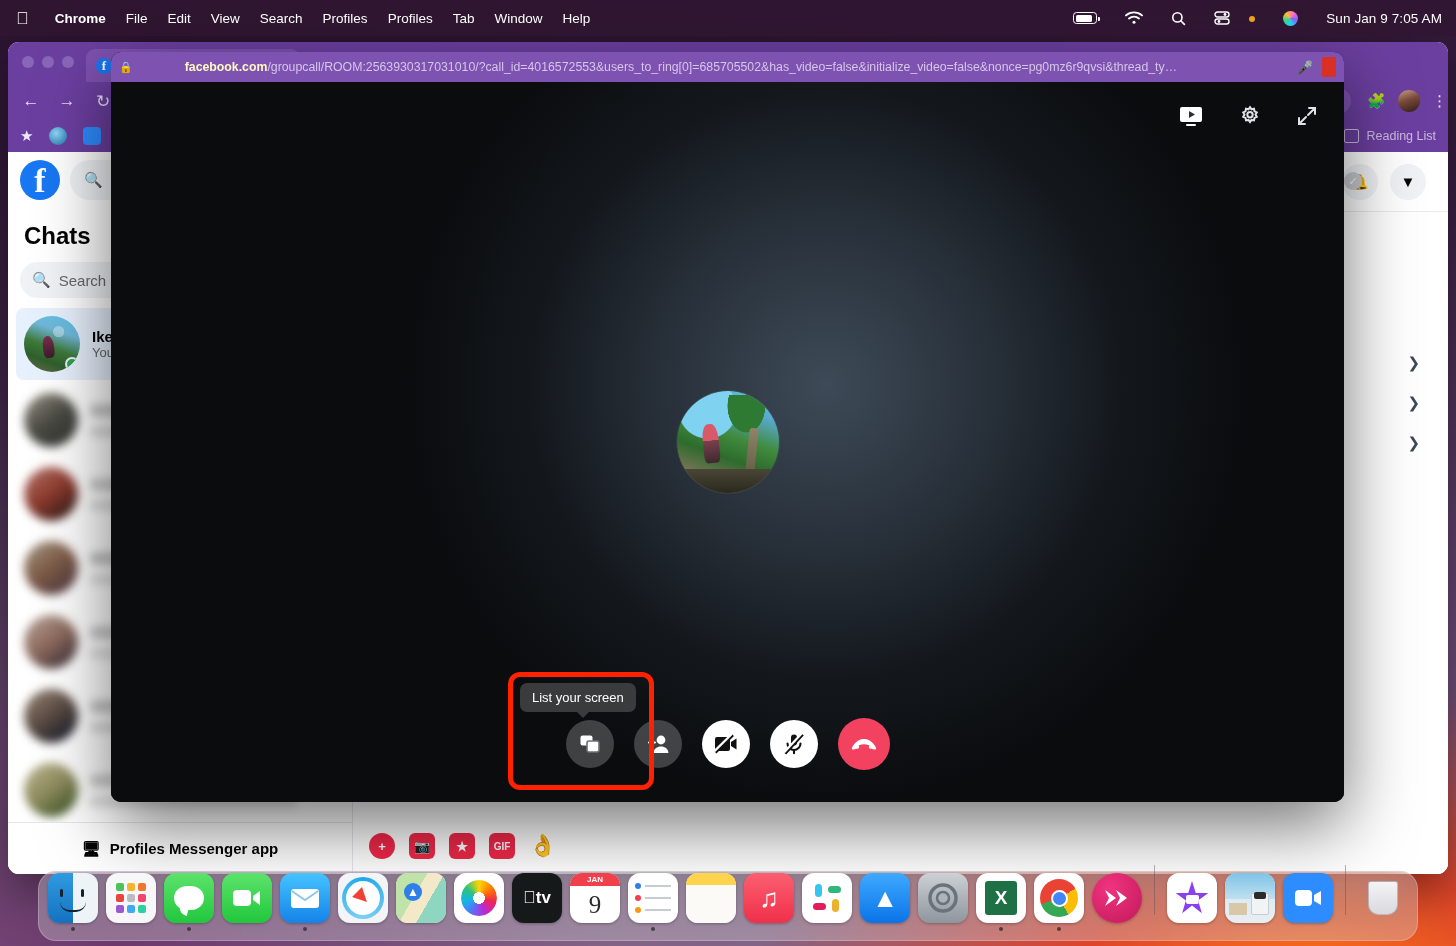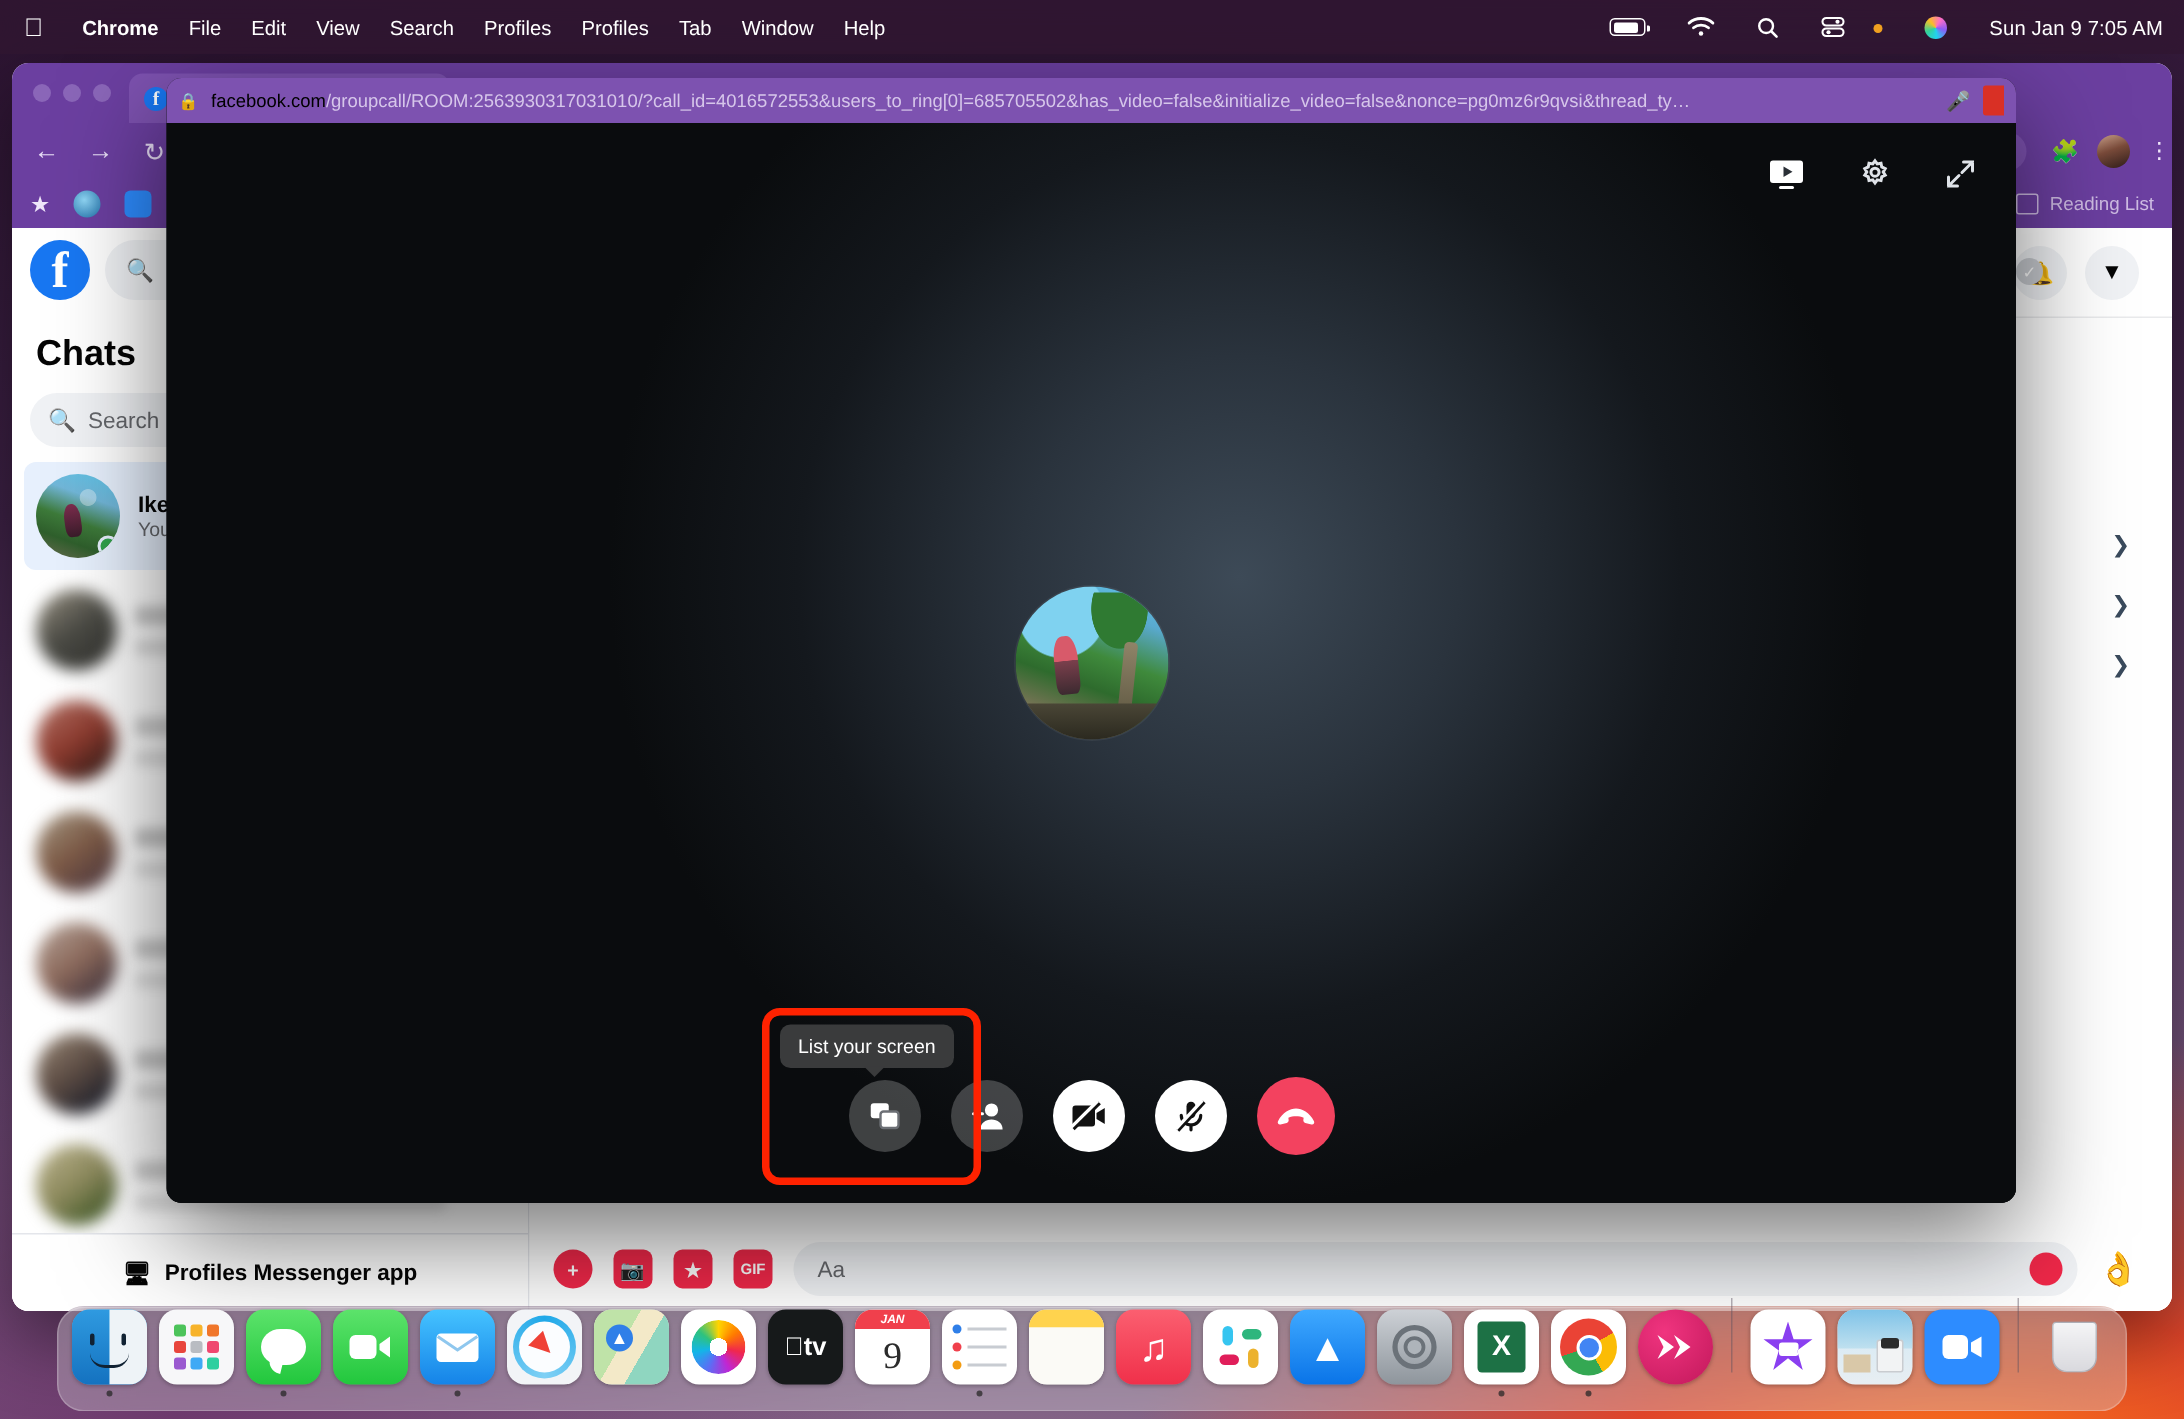--- a/index.html
+++ b/index.html
@@ -171,21 +171,21 @@
     font-size: 13px; font-weight: bold; color: #2b2b2b;
   }
   .call-chevron { position: absolute; right: 14px; color: #4a4a4a; font-size: 13px; }
   .call-urlbar {
     height: 30px; background: #7d52b0; display: flex; align-items: center;
     padding: 0 8px; gap: 8px; flex: none;
   }
   .call-url {
     flex: 1; color: #f2ecfa; font-size: 12.3px; white-space: nowrap; overflow: hidden;
   }
-  .call-url b { font-weight: normal; color: #000000; }
+  .call-url b { font-weight: bold; color: #fef9c3; margin-left: 44px; }
   .call-url span { color: #d6c6ea; }
   .rec-chip { width: 14px; height: 20px; background: #d93025; border-radius: 2px 0 0 2px; }
 
   .call-stage {
     flex: 1; position: relative;
     background:
       radial-gradient(circle 420px at 58% 42%, #3d4a57 0%, #2a333d 35%, #14181d 70%, #0a0c0e 100%),
       radial-gradient(circle 300px at 12% 14%, #3a4350 0%, rgba(20,24,28,0) 70%),
       radial-gradient(circle 360px at 86% 78%, #233030 0%, rgba(10,12,14,0) 72%),
       #0b0d10;
@@ -411,24 +411,20 @@
           <span class="chev" style="top:142px;">❯</span>
           <span class="chev" style="top:182px;">❯</span>
           <span class="chev" style="top:222px;">❯</span>
           <div class="seen-tick">✓</div>
         </div>
         <div class="fb-composer">
           <span class="comp-ico" style="background:#f02849;border-radius:50%;">+</span>
           <span class="comp-ico" style="background:#f02849;">📷</span>
           <span class="comp-ico" style="background:#f02849;">★</span>
           <span class="comp-ico" style="background:#f02849;font-size:10px;">GIF</span>
-          <div class="comp-input">
-            <span>Aa</span>
-            <span class="emoji-in"></span>
-          </div>
           <span style="font-size:22px;">👌</span>
         </div>
       </div>
     </div>
   </div>
 
   <div class="call-win">
 
 
     <div class="call-urlbar">
@@ -652,21 +648,21 @@
 
     <div class="dock-item">
       <div class="dicon" style="background:#16191a;font-size:17px;font-weight:bold;">
         <span style="font-family:'Liberation Sans',sans-serif;">tv</span>
       </div>
       <span class="run-dot off"></span>
     </div>
 
     <div class="dock-item">
       <div class="dicon" style="background:#fff;flex-direction:column;">
-        <div style="width:100%;height:13px;background:#f0404c;color:#fff;font-size:8px;display:flex;align-items:center;justify-content:center;font-weight:bold;font-style:italic;">JAN</div>
+        <div style="width:100%;height:13px;background:#f0404c;color:#fff;font-size:8px;display:flex;align-items:center;justify-content:center;font-weight:bold;">JAN</div>
         <div style="flex:1;display:flex;align-items:center;justify-content:center;color:#2b2b2b;font-size:25px;font-family:'Liberation Serif',serif;">9</div>
       </div>
       <span class="run-dot off"></span>
     </div>
 
     <div class="dock-item">
       <div class="dicon" style="background:#fff;align-items:flex-start;padding:10px 7px;">
         <div style="width:100%;">
           <div style="display:flex;align-items:center;gap:4px;margin-bottom:6px;">
               <i style="width:6px;height:6px;border-radius:50%;background:#2f7fe8;"></i>

